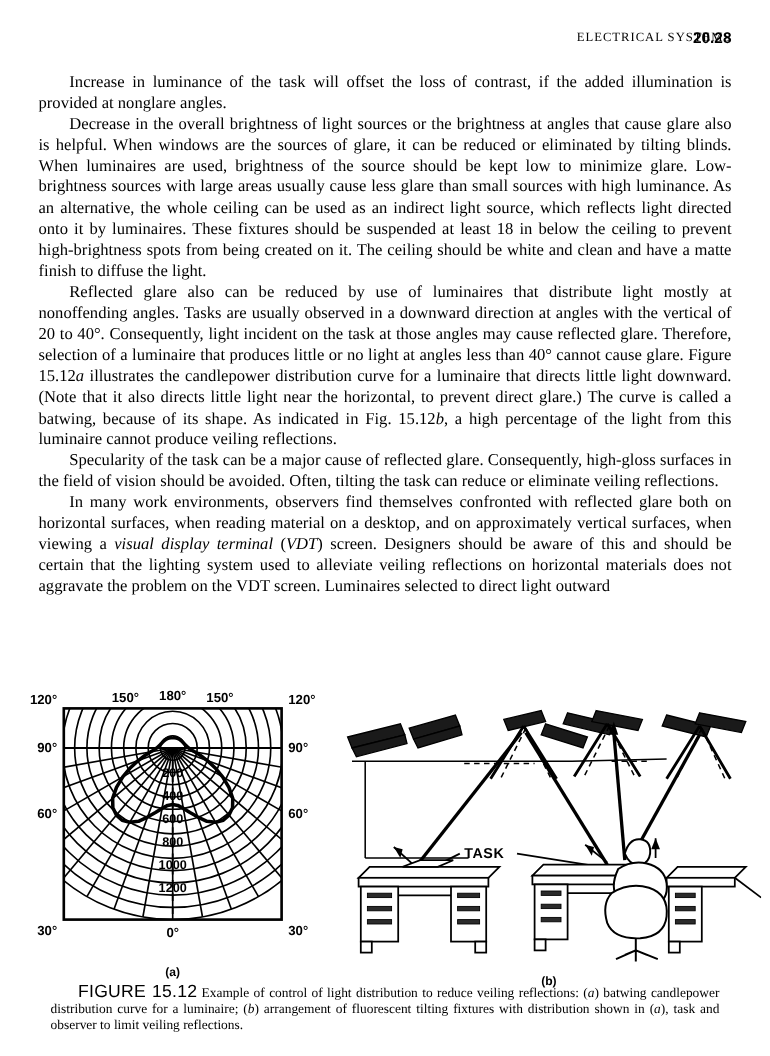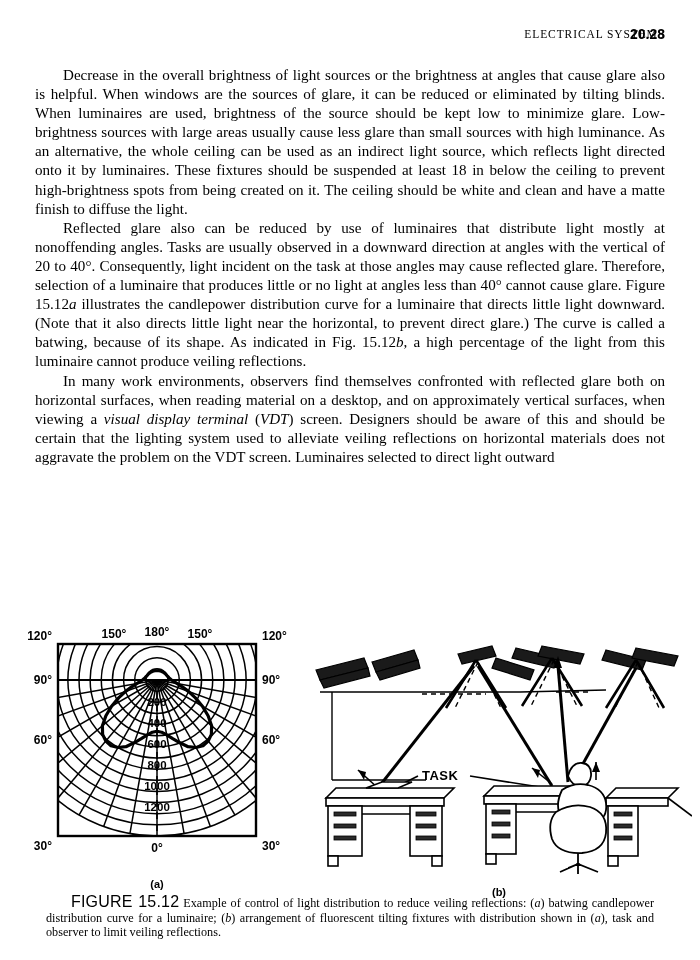--- a/index.html
+++ b/index.html
@@ -137,22 +137,24 @@
 </style>
 </head>
 <body>
 
 <div class="running-head">
   <div class="rh-title">ELECTRICAL SYSTEMS</div>
   <div class="rh-folio">20.28</div>
 </div>
 
 <div class="body-col">
+  <p>Increase in luminance of the task will offset the loss of contrast, if the added illumination is provided at nonglare angles.</p>
   <p>Decrease in the overall brightness of light sources or the brightness at angles that cause glare also is helpful. When windows are the sources of glare, it can be reduced or eliminated by tilting blinds. When luminaires are used, brightness of the source should be kept low to minimize glare. Low-brightness sources with large areas usually cause less glare than small sources with high luminance. As an alternative, the whole ceiling can be used as an indirect light source, which reflects light directed onto it by luminaires. These fixtures should be suspended at least 18 in below the ceiling to prevent high-brightness spots from being created on it. The ceiling should be white and clean and have a matte finish to diffuse the light.</p>
   <p><span>Reflected glare also can be reduced by use of luminaires that distribute light mostly at nonoffending angles. Tasks are usually observed in a downward direction at angles with the vertical of 20 to 40°. Consequently, light incident on the task at those angles may cause reflected glare. Therefore, selection of a luminaire that produces little or no light at angles less than 40° cannot cause glare. Figure 15.12</span><i>a</i><span> illustrates the candlepower distribution curve for a luminaire that directs little light downward. (Note that it also directs little light near the horizontal, to prevent direct glare.) The curve is called a batwing, because of its shape. As indicated in Fig. 15.12</span><i>b</i><span>, a high percentage of the light from this luminaire cannot produce veiling reflections.</span></p>
+  <p>Specularity of the task can be a major cause of reflected glare. Consequently, high-gloss surfaces in the field of vision should be avoided. Often, tilting the task can reduce or eliminate veiling reflections.</p>
   <p><span>In many work environments, observers find themselves confronted with reflected glare both on horizontal surfaces, when reading material on a desktop, and on approximately vertical surfaces, when viewing a </span><i>visual display terminal</i><span> (</span><i>VDT</i><span>) screen. Designers should be aware of this and should be certain that the lighting system used to alleviate veiling reflections on horizontal materials does not aggravate the problem on the VDT screen. Luminaires selected to direct light outward</span></p>
 </div>
 
 <div class="figure-block">
 
   <div class="panel-a">
     <svg width="282" height="250" viewBox="0 0 282 250">
       <defs>
         <clipPath id="frameclip">
             <rect x="42" y="22" width="198" height="192"></rect>

